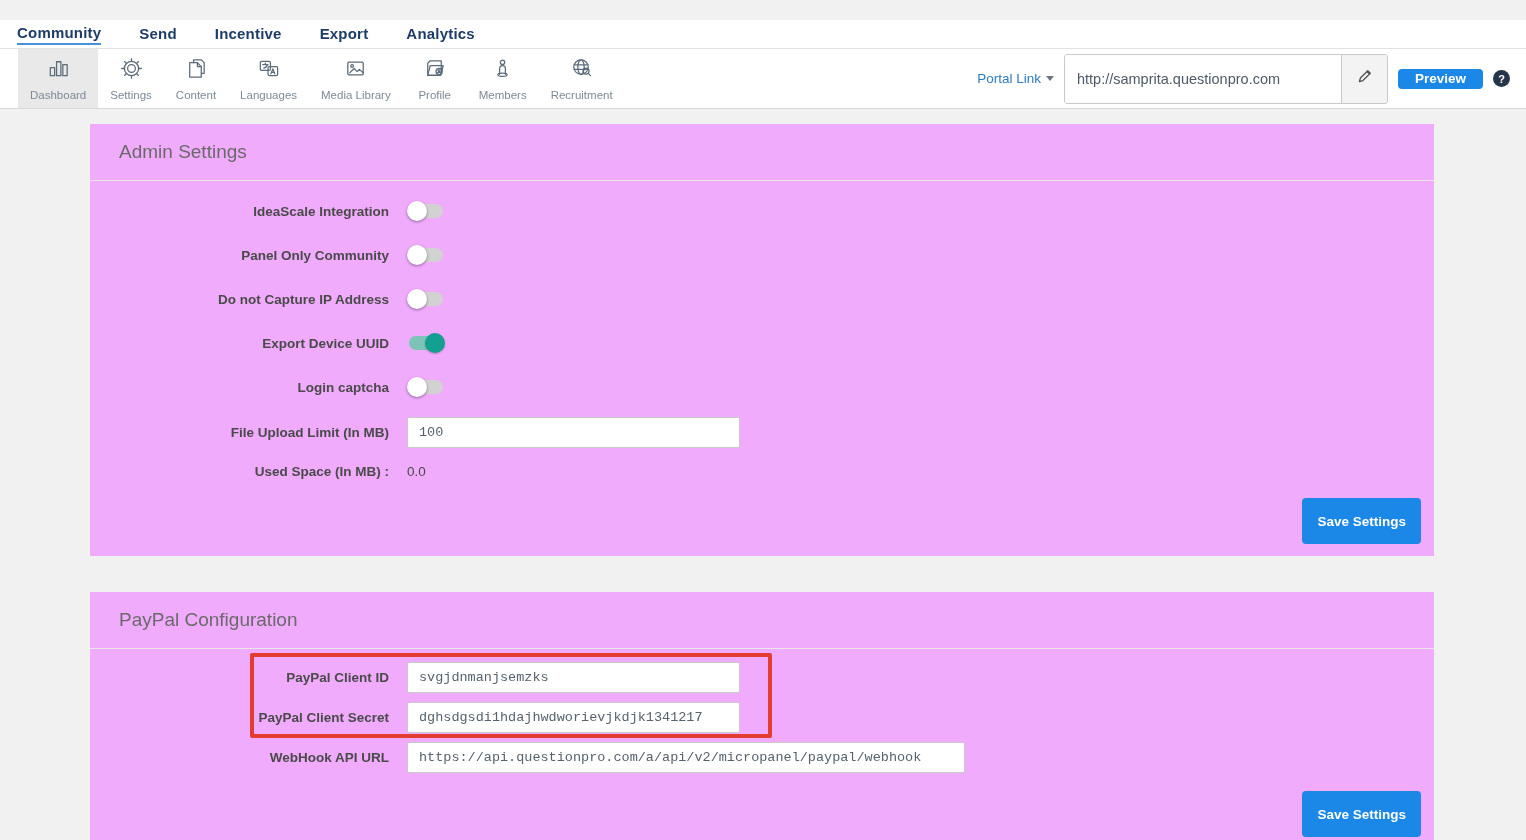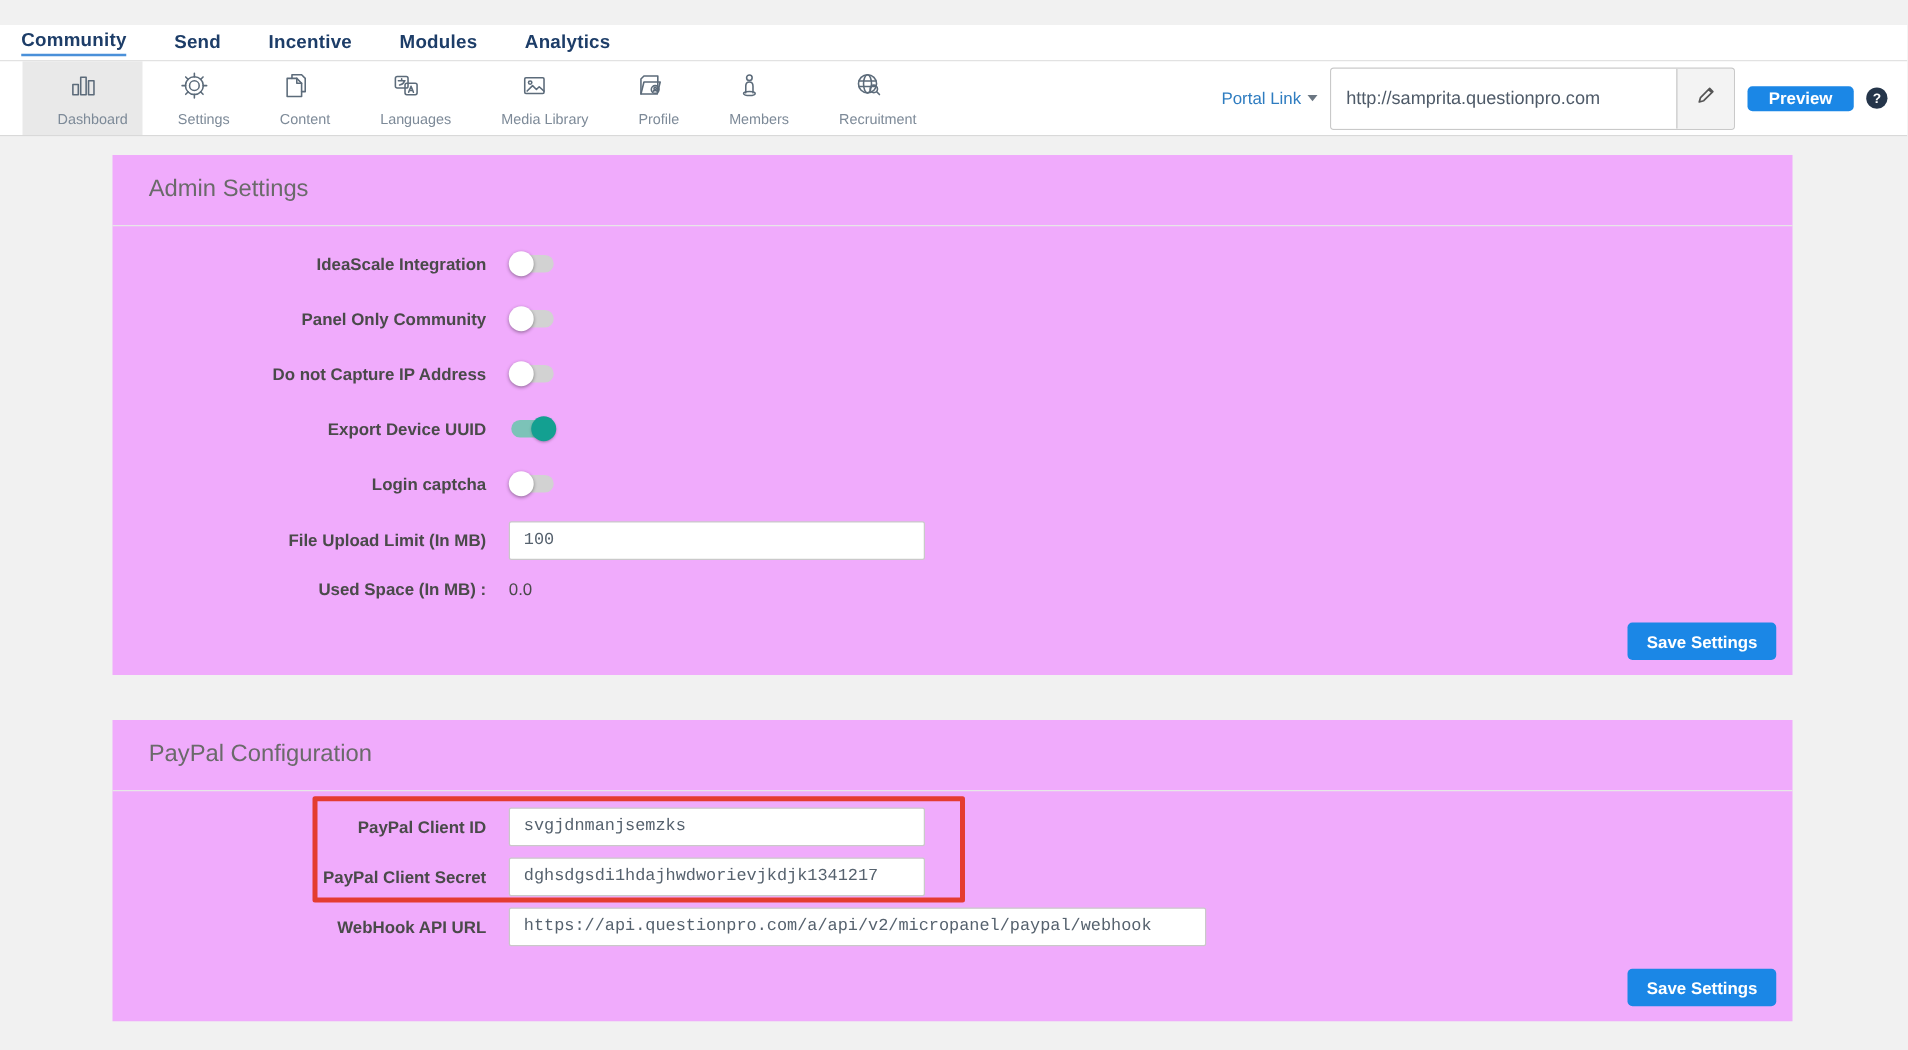--- a/index.html
+++ b/index.html
@@ -8,21 +8,21 @@
   
   .topnav { background:#fff; height:28px; display:flex; align-items:center; padding-left:17px;margin-top:20px; }
   .topnav .nav-item { color:#1d3d68; font-size:15px; font-weight:700; margin-right:38px; padding-bottom:2px; cursor:pointer; letter-spacing:.2px; }
   .topnav .nav-item.active { border-bottom:2px solid #4a90d9; }
 
   
   .toolbar { background:#fff; height:61px; border-top:1px solid #e2e2e2; border-bottom:1px solid #d9d9d9; display:flex; align-items:stretch; padding-left:18px; }
   .tab { display:flex; flex-direction:column; align-items:center; justify-content:flex-start; padding:6px 12px 4px; min-width:64px; cursor:pointer; }
   .tab.active { background:#e9e9e9; }
   .tab svg { width:27px; height:27px; stroke:#5c6b7a; fill:none; stroke-width:1.3; stroke-linecap:round; stroke-linejoin:round; }
-  .tab .tab-label { font-size:11.5px; color:#7d8a98; margin-top:3px; white-space:nowrap;margin-left:16px; }
+  .tab .tab-label { font-size:11.5px; color:#7d8a98; margin-top:3px; white-space:nowrap; }
   .toolbar-right { margin-left:auto; display:flex; align-items:center; padding-right:16px; gap:10px; }
   .portal-link { color:#2e7cc0; font-size:13.5px; display:flex; align-items:center; gap:5px; cursor:pointer; }
   .caret-down { width:0; height:0; border-left:4px solid transparent; border-right:4px solid transparent; border-top:5px solid #6b7682; display:inline-block; }
   .url-group { display:flex; height:50px; border:1px solid #c9c9c9; border-radius:3px; overflow:hidden; background:#fff; }
   .url-group input { border:none; outline:none; width:276px; padding:0 12px; font-size:14.5px; color:#4e5a68; font-family:"Liberation Sans",sans-serif; }
   .url-edit { width:46px; background:#f3f3f3; border-left:1px solid #c9c9c9; display:flex; align-items:center; justify-content:center; cursor:pointer; }
   .url-edit svg { width:17px; height:17px; stroke:#555; fill:none; stroke-width:1.6; stroke-linecap:round; stroke-linejoin:round; }
   .btn-blue { background:#1b87e6; color:#fff; border:none; border-radius:4px; font-size:13.5px; font-weight:700; padding:0 17px; height:20px; cursor:pointer; font-family:"Liberation Sans",sans-serif; }
   .help-dot { width:17px; height:17px; border-radius:50%; background:#25354a; color:#fff; font-size:11px; font-weight:700; display:flex; align-items:center; justify-content:center; cursor:pointer; }
 
@@ -42,33 +42,33 @@
   .text-input.wide { width:558px; }
   .static-value { font-size:13.5px; color:#4a4a4a; }
 
   
   .toggle { width:34px; height:14px; border-radius:7px; background:#d2d2d2; position:relative; cursor:pointer; flex:0 0 auto; margin-left:2px; }
   .toggle .knob { position:absolute; width:20px; height:20px; border-radius:50%; background:#fff; top:-3px; left:-2px; box-shadow:0 1px 3px rgba(0,0,0,.4); }
   .toggle.on { background:#7cc3b8; }
   .toggle.on .knob { left:auto; right:-2px; background:#13a091; box-shadow:0 1px 2px rgba(0,0,0,.25); }
 
   .save-row { display:flex; justify-content:flex-end; padding:11px 13px 0 0; }
-  .btn-save { background:#1b87e6; color:#fff; border:none; border-radius:4px; font-size:13.5px; font-weight:700; height:30px; padding:0 15px; cursor:pointer; font-family:"Liberation Sans",sans-serif; }
+  .btn-save { background:#1b87e6; color:#fff; border:none; border-radius:4px; font-size:13.5px; font-weight:700; height:46px; padding:0 15px; cursor:pointer; font-family:"Liberation Sans",sans-serif; }
 
   
   .red-annotation { position:absolute; left:160px; top:61px; width:522px; height:85px; border:4px solid #e43c30; border-radius:2px; pointer-events:none; z-index:5; }
 </style>
 </head>
 <body>
 
 <div class="topnav">
   <span class="nav-item active">Community</span>
   <span class="nav-item">Send</span>
   <span class="nav-item">Incentive</span>
-  <span class="nav-item">Modules</span>
+  <span class="nav-item">Export</span>
   <span class="nav-item">Analytics</span>
 </div>
 
 <div class="toolbar">
 
   <div class="tab active">
     <span>
       <svg viewBox="0 0 28 28">
           <rect x="5.5" y="13" width="4.5" height="8.5"></rect>
           <rect x="12" y="7" width="4.5" height="14.5"></rect>

